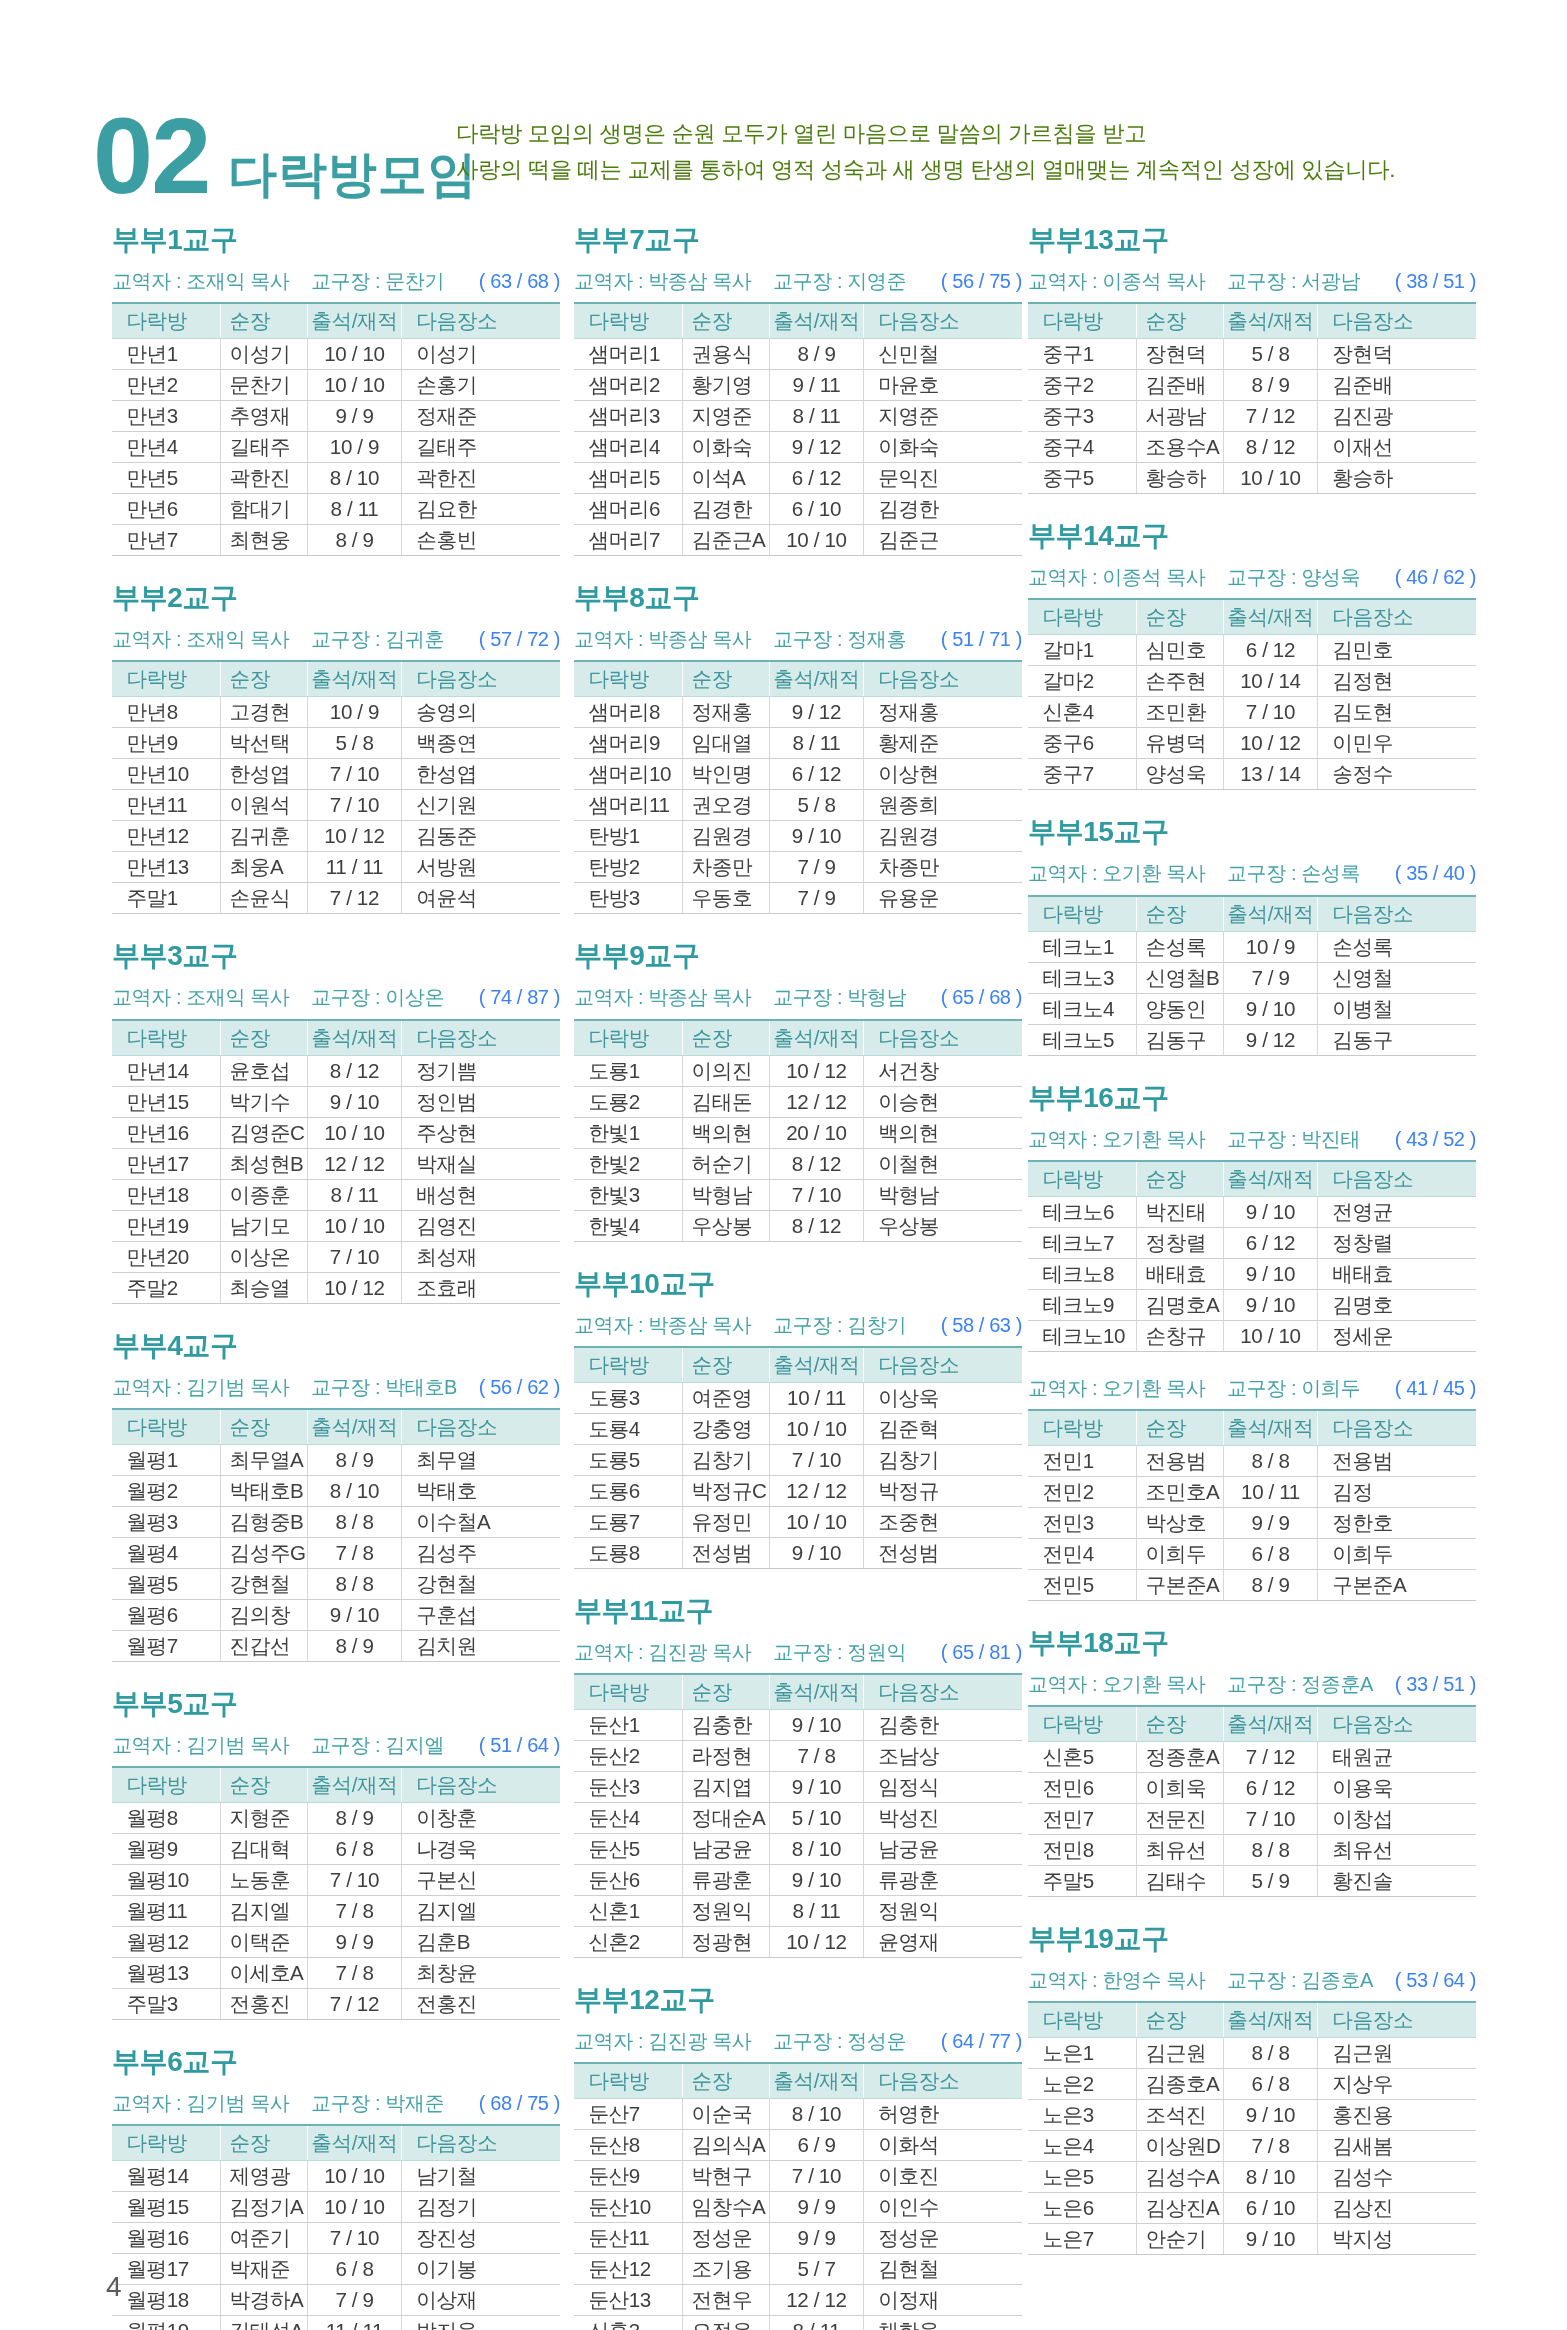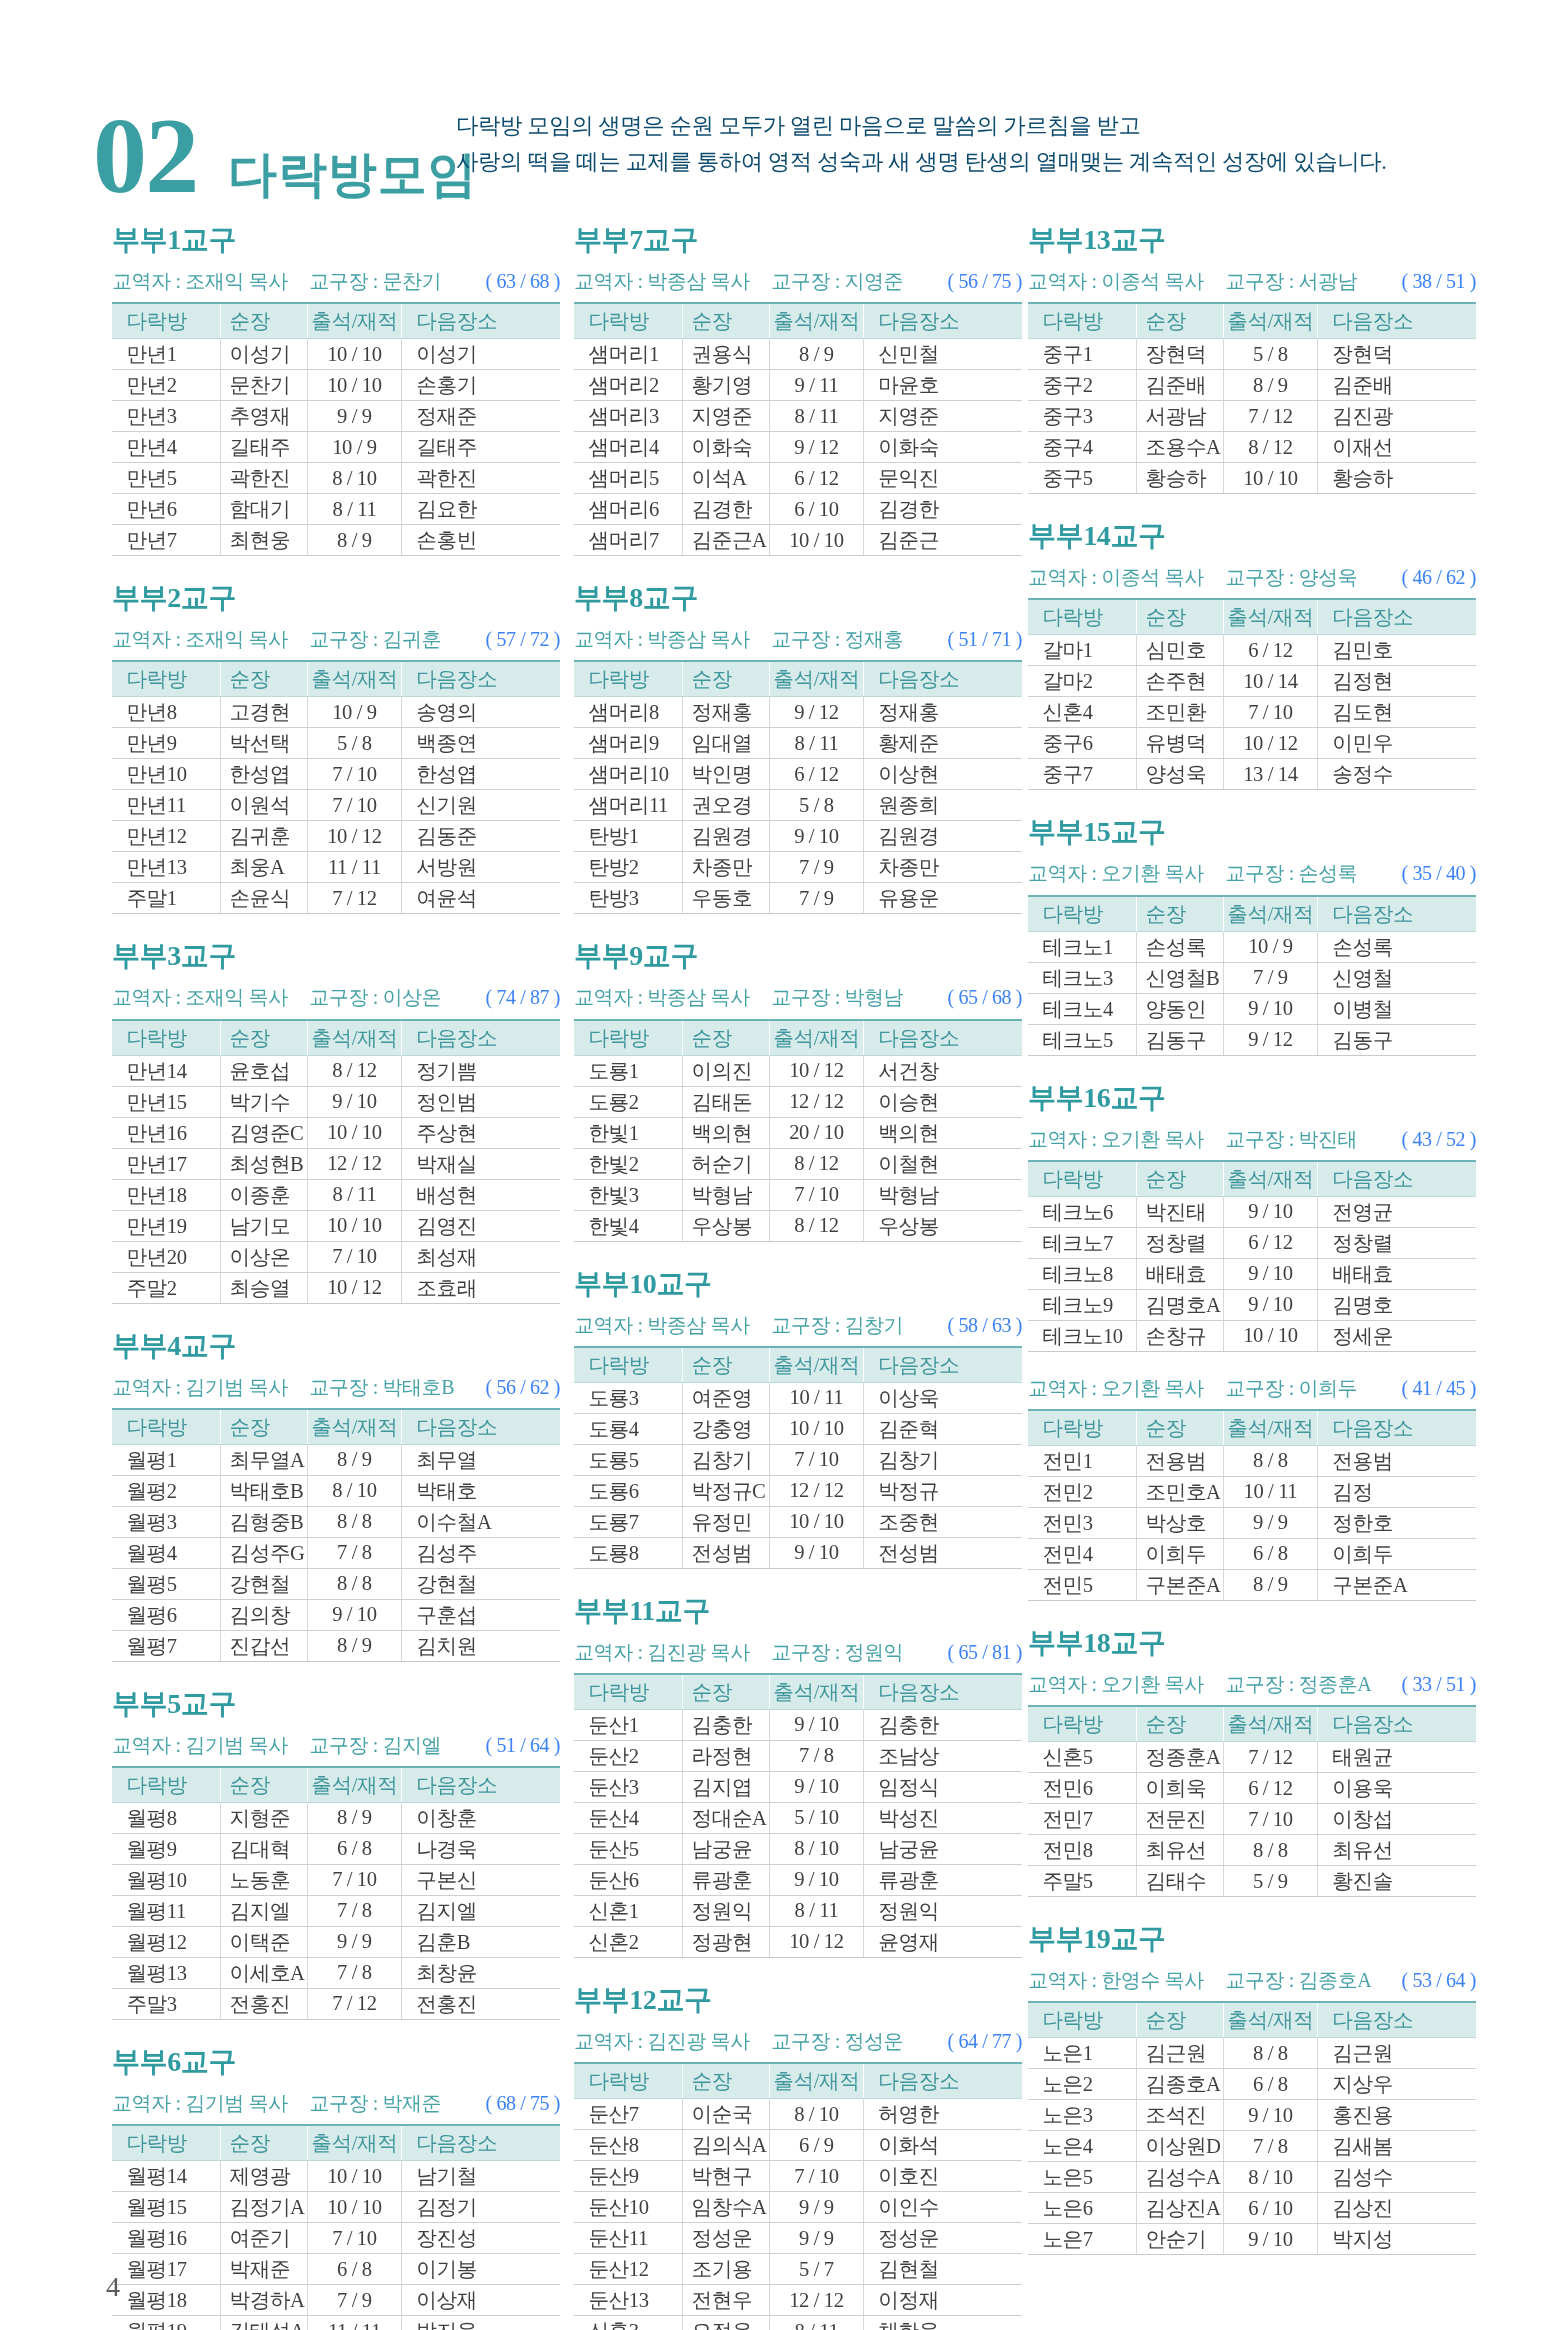--- a/index.html
+++ b/index.html
@@ -1,23 +1,23 @@
 <!DOCTYPE html>
 <html style="font-size:14.4px"><head>
 <meta charset="utf-8">
 <style>
   html,body{margin:0;padding:0;background:#ffffff;}
   .page{position:relative;width:1539px;height:2330px;background:#ffffff;overflow:hidden;
-        font-family:Liberation Serif, serif;}
+        font-family:Liberation Sans, sans-serif;}
   
   .num{position:absolute;left:93px;top:102px;font-size:108px;font-weight:bold;
        color:#3b9ea3;line-height:1;letter-spacing:-1.8px;}
   .main-title{position:absolute;left:228px;top:142px;margin:0;font-size:49px;font-weight:bold;
        color:#3b9ea3;letter-spacing:0.9px;}
-  .desc{position:absolute;left:456px;top:108px;margin:0;font-size:22.4px;color:#0c4a6e;
+  .desc{position:absolute;left:456px;top:116px;margin:0;font-size:22.4px;color:#4d7c0f;
        line-height:1.62;letter-spacing:-0.4px;}
   
   .col{position:absolute;top:221px;width:448px;}
   .col-1{left:112px}.col-2{left:574px}.col-3{left:1028px}
   
   .sec{margin-bottom:23px;}
   .sec-title{margin:0 0 9px 0;font-size:28px;font-weight:bold;color:#2f9aa0;letter-spacing:-0.4px;}
   .sec-meta{display:flex;justify-content:space-between;align-items:baseline;
             font-size:20px;color:#47a2a7;margin-bottom:7.2px;letter-spacing:-0.4px;}
   .meta-pastor{margin-right:21.5px;text-align:center;}

